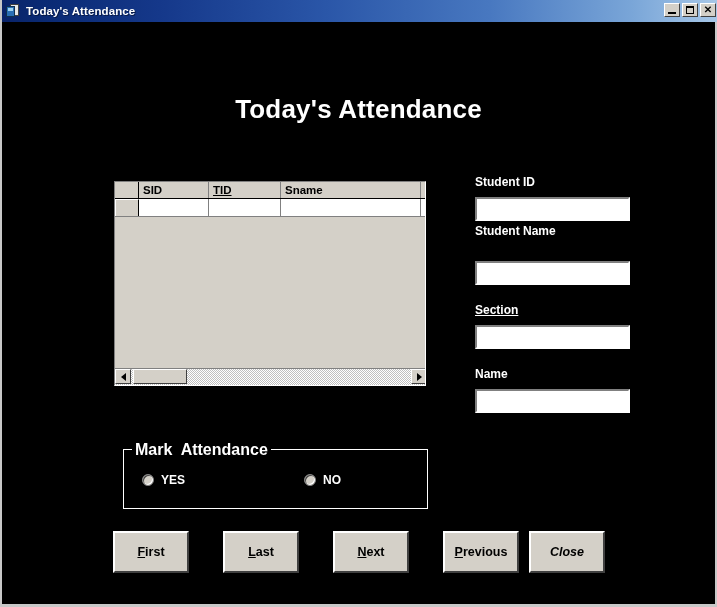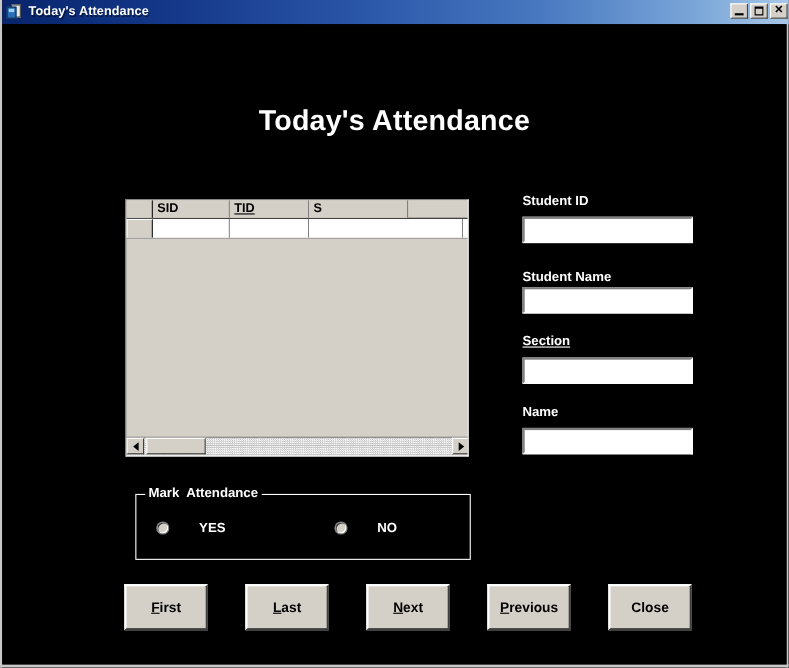--- a/index.html
+++ b/index.html
@@ -151,21 +151,21 @@
     font-weight: bold;
     letter-spacing: 0.2px;
   }
 
   
   #grid {
     position: absolute;
     left: 112px;
     top: 159px;
     width: 312px;
-    height: 234px;
+    height: 205px;
     box-sizing: border-box;
     background: #d4d0c8;
     border-top: 1px solid #808080;
     border-left: 1px solid #808080;
     border-right: 1px solid #ffffff;
     border-bottom: 1px solid #ffffff;
     overflow: hidden;
   }
   #grid-inner {
     position: absolute;
@@ -336,31 +336,30 @@
     box-sizing: border-box;
     border: 1px solid #ffffff;
     background: transparent;
   }
   #gb-label {
     position: absolute;
     left: 8px;
     top: -9px;
     background: #000000;
     color: #ffffff;
-    font-size: 12px;
+    font-size: 16px;
     font-weight: bold;
     padding: 0 3px;
     white-space: pre;
   }
   .radio-opt {
     position: absolute;
     display: flex;
     align-items: center;
     cursor: default;
-    gap: 20px;
   }
   .radio-dot {
     width: 12px;
     height: 12px;
     border-radius: 50%;
     box-sizing: border-box;
     background: #d4d0c8;
     border: 1px solid #808080;
     box-shadow: inset 1px 1px 0 #404040, inset -1px -1px 0 #ffffff;
     flex: 0 0 auto;
@@ -426,20 +425,21 @@
 
     <div id="page-title">Today's Attendance</div>
 
     <div id="grid">
       <div id="grid-inner">
 
         <div class="grid-row grid-head">
           <div class="gcell corner"></div>
           <div class="gcell c-sid">SID</div>
           <div class="gcell c-tid">TID</div>
+          <div class="gcell c-sname">Sname</div>
           <div class="gcell c-sec">S</div>
         </div>
 
         <div class="grid-row grid-data">
           <div class="dcell rowhdr"></div>
           <div class="dcell c-sid"></div>
           <div class="dcell c-tid"></div>
           <div class="dcell c-sname"></div>
           <div class="dcell c-sec"></div>
         </div>
@@ -456,21 +456,21 @@
         </div>
         <div class="sb-arrow right">
             <span class="tri"></span>
           </div>
       </div>
     </div>
 
     <div class="field-label" style="left:473px; top:153px;">Student ID</div>
     <input class="field-input" style="left: 473px; top: 175px;" type="text" readonly="" value="">
 
-    <div class="field-label" style="left:473px; top:222px;">Student Name</div>
+    <div class="field-label" style="left:473px; top:202px;">Student Name</div>
     <input class="field-input" style="left: 473px; top: 239px;" type="text" readonly="" value="">
 
     <div class="field-label" style="left:473px; top:281px;text-decoration:underline;">Section</div>
     <input class="field-input" style="left: 473px; top: 303px;" type="text" readonly="" value="">
 
     <div class="field-label" style="left:473px; top:345px;">Name</div>
     <input class="field-input" style="left: 473px; top: 367px;" type="text" readonly="" value="">
 
     <div id="groupbox">
       <div id="gb-label">Mark  Attendance</div>
@@ -499,19 +499,19 @@
     <button class="nav-btn" style="left:331px;">
         <span class="acc">N</span>
         <span>ext</span>
       </button>
 
     <button class="nav-btn" style="left:441px;">
         <span class="acc">P</span>
         <span>revious</span>
       </button>
 
-    <button class="nav-btn" style="left:551px;">
+    <button class="nav-btn" style="left:527px;font-style:italic;">
         <span class="acc"></span>
         <span>Close</span>
       </button>
 
   </div>
 </div>
 
 </body></html>

